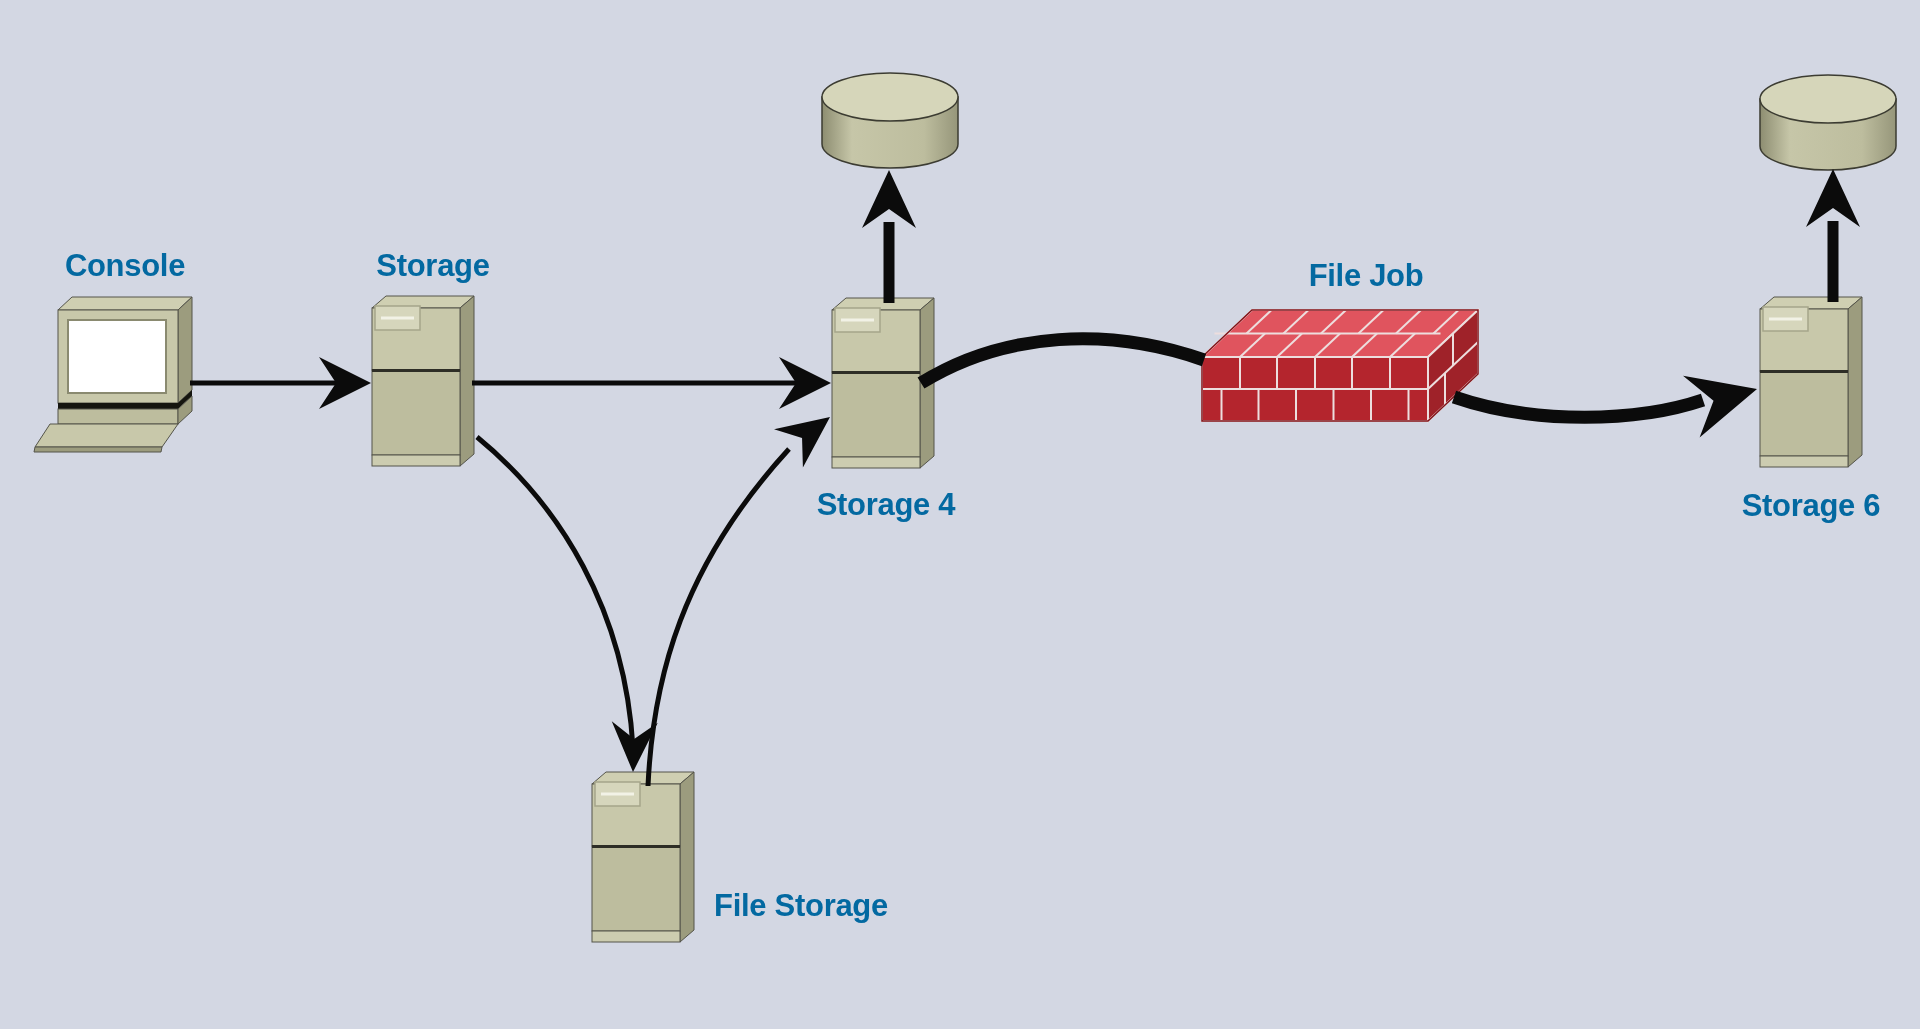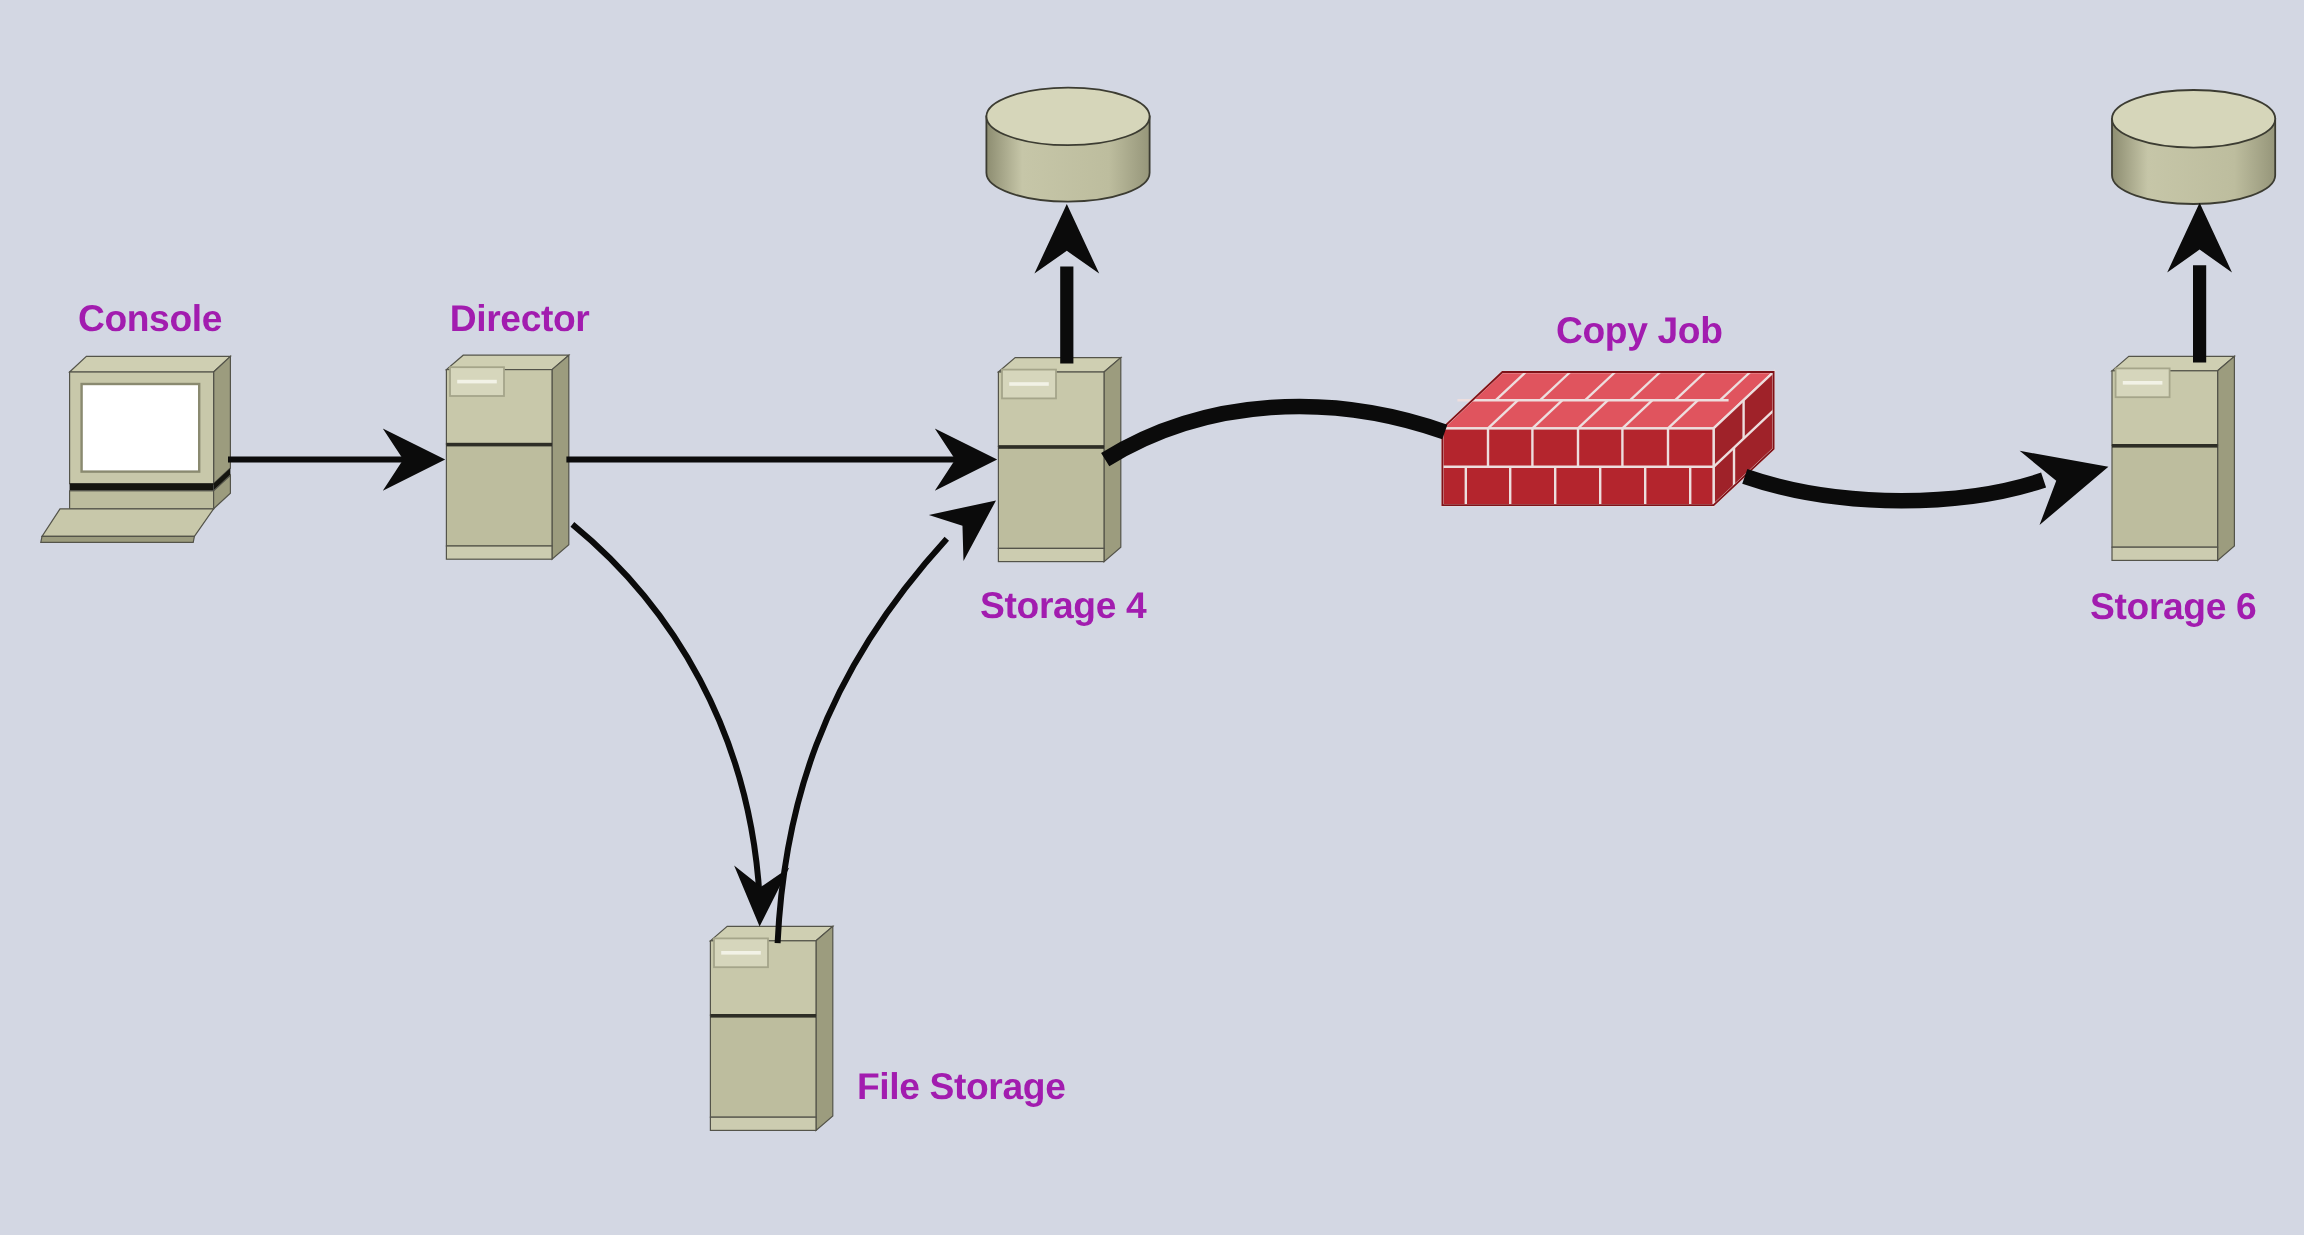--- a/index.html
+++ b/index.html
@@ -12,21 +12,21 @@
   }
   .canvas { position: absolute; inset: 0; }
   svg.scene { position: absolute; left: 0; top: 0; }
   .lbl {
     position: absolute;
     transform: translateX(-50%);
     font-weight: bold;
     font-size: 31px;
     line-height: 31px;
     letter-spacing: -0.3px;
-    color: #a21caf;
+    color: #0369a1;
     white-space: nowrap;
   }
 </style>
 </head>
 <body>
 
 <div class="canvas">
   <svg class="scene" width="1920" height="1029" viewBox="0 0 1920 1029">
     <defs>
       <linearGradient id="diskBody" x1="0" y1="0" x2="1" y2="0">
@@ -147,18 +147,18 @@
       <polygon points="0,0 -68,-32 -45,0 -68,32" fill="#0b0b0b" transform="translate(1757,389) rotate(-15)"></polygon>
     </g>
 
     <g>
       <line x1="1833" y1="302" x2="1833" y2="221" stroke="#0b0b0b" stroke-width="11"></line>
       <polygon points="0,0 -58,-27 -39,0 -58,27" fill="#0b0b0b" transform="translate(1833,169) rotate(-90)"></polygon>
     </g>
   </svg>
 
   <div class="lbl" style="left:125px;  top:250px;">Console</div>
-  <div class="lbl" style="left:433px;  top:250px;">Director</div>
+  <div class="lbl" style="left:433px;  top:250px;">Storage</div>
   <div class="lbl" style="left:886px;  top:489px;">Storage 4</div>
   <div class="lbl" style="left:801px;  top:890px;">File Storage</div>
-  <div class="lbl" style="left:1366px; top:260px;">Copy Job</div>
+  <div class="lbl" style="left:1366px; top:260px;">File Job</div>
   <div class="lbl" style="left:1811px; top:490px;">Storage 6</div>
 </div>
 
 </body></html>

